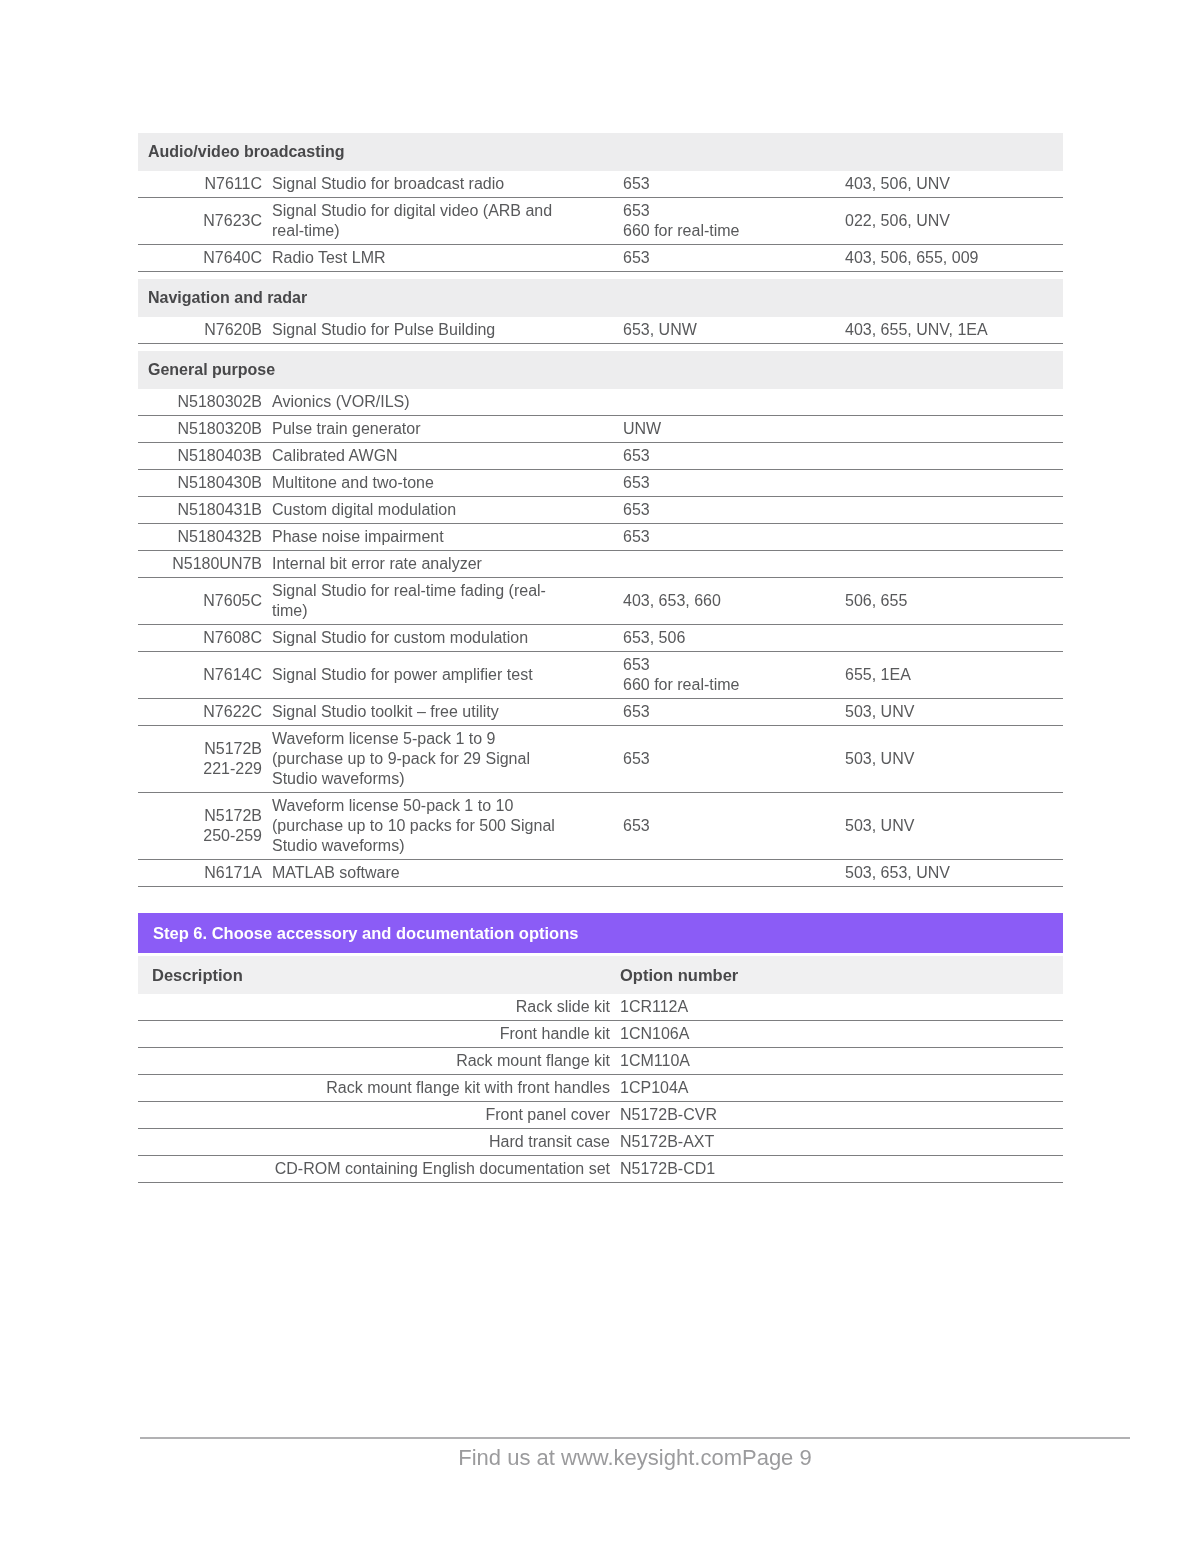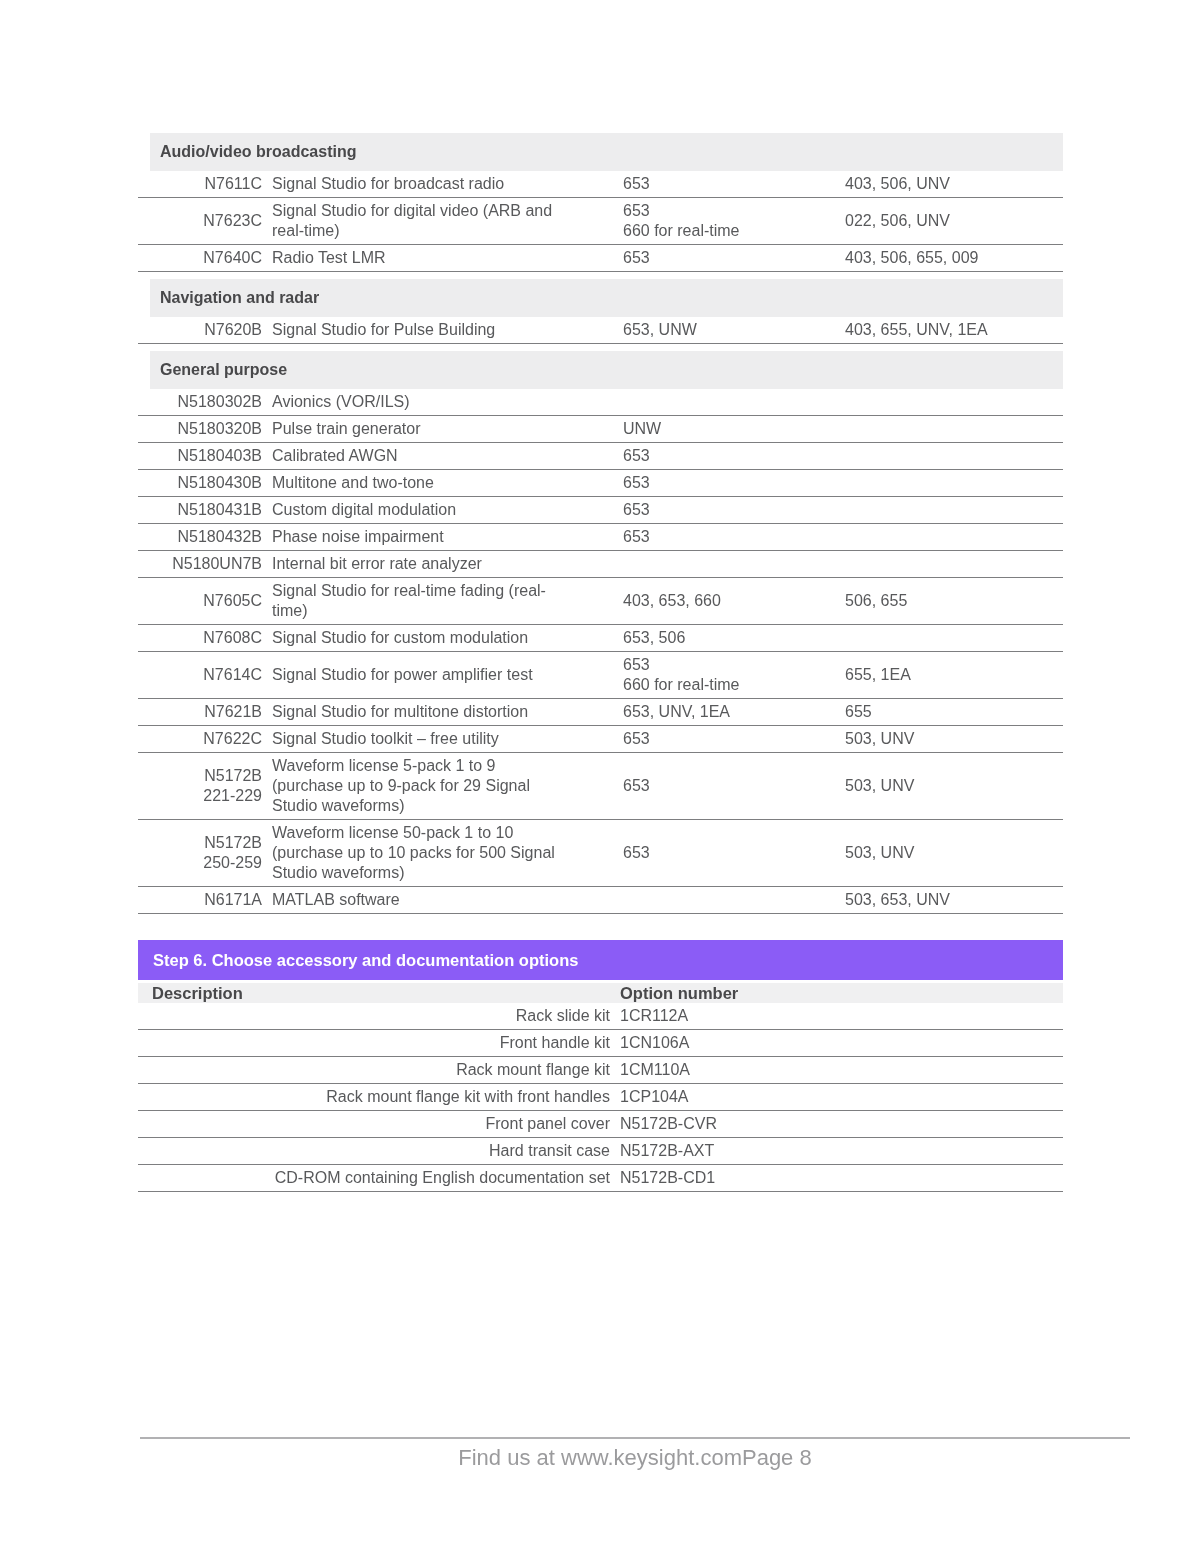--- a/index.html
+++ b/index.html
@@ -9,41 +9,41 @@
     font-family:"Liberation Sans", sans-serif;
     color:#58595b;
   }
   .page { position:relative; width:1199px; height:1551px; background:#ffffff; overflow:hidden; }
   .content { position:absolute; left:138px; top:133px; width:925px; }
 
   
   .section + .section { margin-top:7px; }
   .band {
     height:38px; line-height:38px; background:#ededee;
-    color:#48484a; font-weight:bold; font-size:16px; padding-left:10px;margin-left:12px;
+    color:#48484a; font-weight:bold; font-size:16px; padding-left:10px;
   }
   table { border-collapse:collapse; width:925px; table-layout:fixed; }
   td {
     font-size:16px; color:#58595b; line-height:20px;
     padding:3px 10px 3px 0;
     border-bottom:1.5px solid #7d7e80;
     vertical-align:middle;
     white-space:pre-line;
   }
   td.first { padding-left:10px;text-align:right; }
 
   
   .accessories { margin-top:26px; }
   .step-band {
     height:40px; line-height:40px; background:#8b5cf6;
     color:#ffffff; font-weight:bold; font-size:16.5px; padding-left:15px;
   }
   .acc-table { margin-top:3px; }
   .acc-table thead th {
-    background:#f0f0f1; height:20px; text-align:left;
+    background:#f0f0f1; height:38px; text-align:left;
     font-size:16.5px; font-weight:bold; color:#48484a;
     padding:0; vertical-align:middle;
   }
   .acc-table thead th.first { padding-left:14px; }
   .acc-table td { line-height:20px; padding:3px 10px 3px 0; }
   .acc-table td.first { padding-left:14px; }
 
   
   .footer-rule {
     position:absolute; left:140px; top:1437px; width:990px; height:2px;
@@ -179,26 +179,20 @@
                 <td>Signal Studio for custom modulation</td>
                 <td>653, 506</td>
                 <td></td>
               </tr>
               <tr>
                 <td class="first">N7614C</td>
                 <td>Signal Studio for power amplifier test</td>
                 <td>653
 660 for real-time</td>
                 <td>655, 1EA</td>
-              </tr>
-              <tr>
-                <td class="first">N7621B</td>
-                <td>Signal Studio for multitone distortion</td>
-                <td>653, UNV, 1EA</td>
-                <td>655</td>
               </tr>
               <tr>
                 <td class="first">N7622C</td>
                 <td>Signal Studio toolkit – free utility</td>
                 <td>653</td>
                 <td>503, UNV</td>
               </tr>
               <tr>
                 <td class="first">N5172B
 221-229</td>
@@ -272,16 +266,16 @@
             </tr>
           </tbody>
       </table>
     </div>
 
   </div>
 
   <div class="footer-rule"></div>
   <div class="footer-row">
     <span>Find us at www.keysight.com</span>
-    <span>Page 8</span>
+    <span>Page 9</span>
   </div>
 
 </div>
 
 </body></html>

